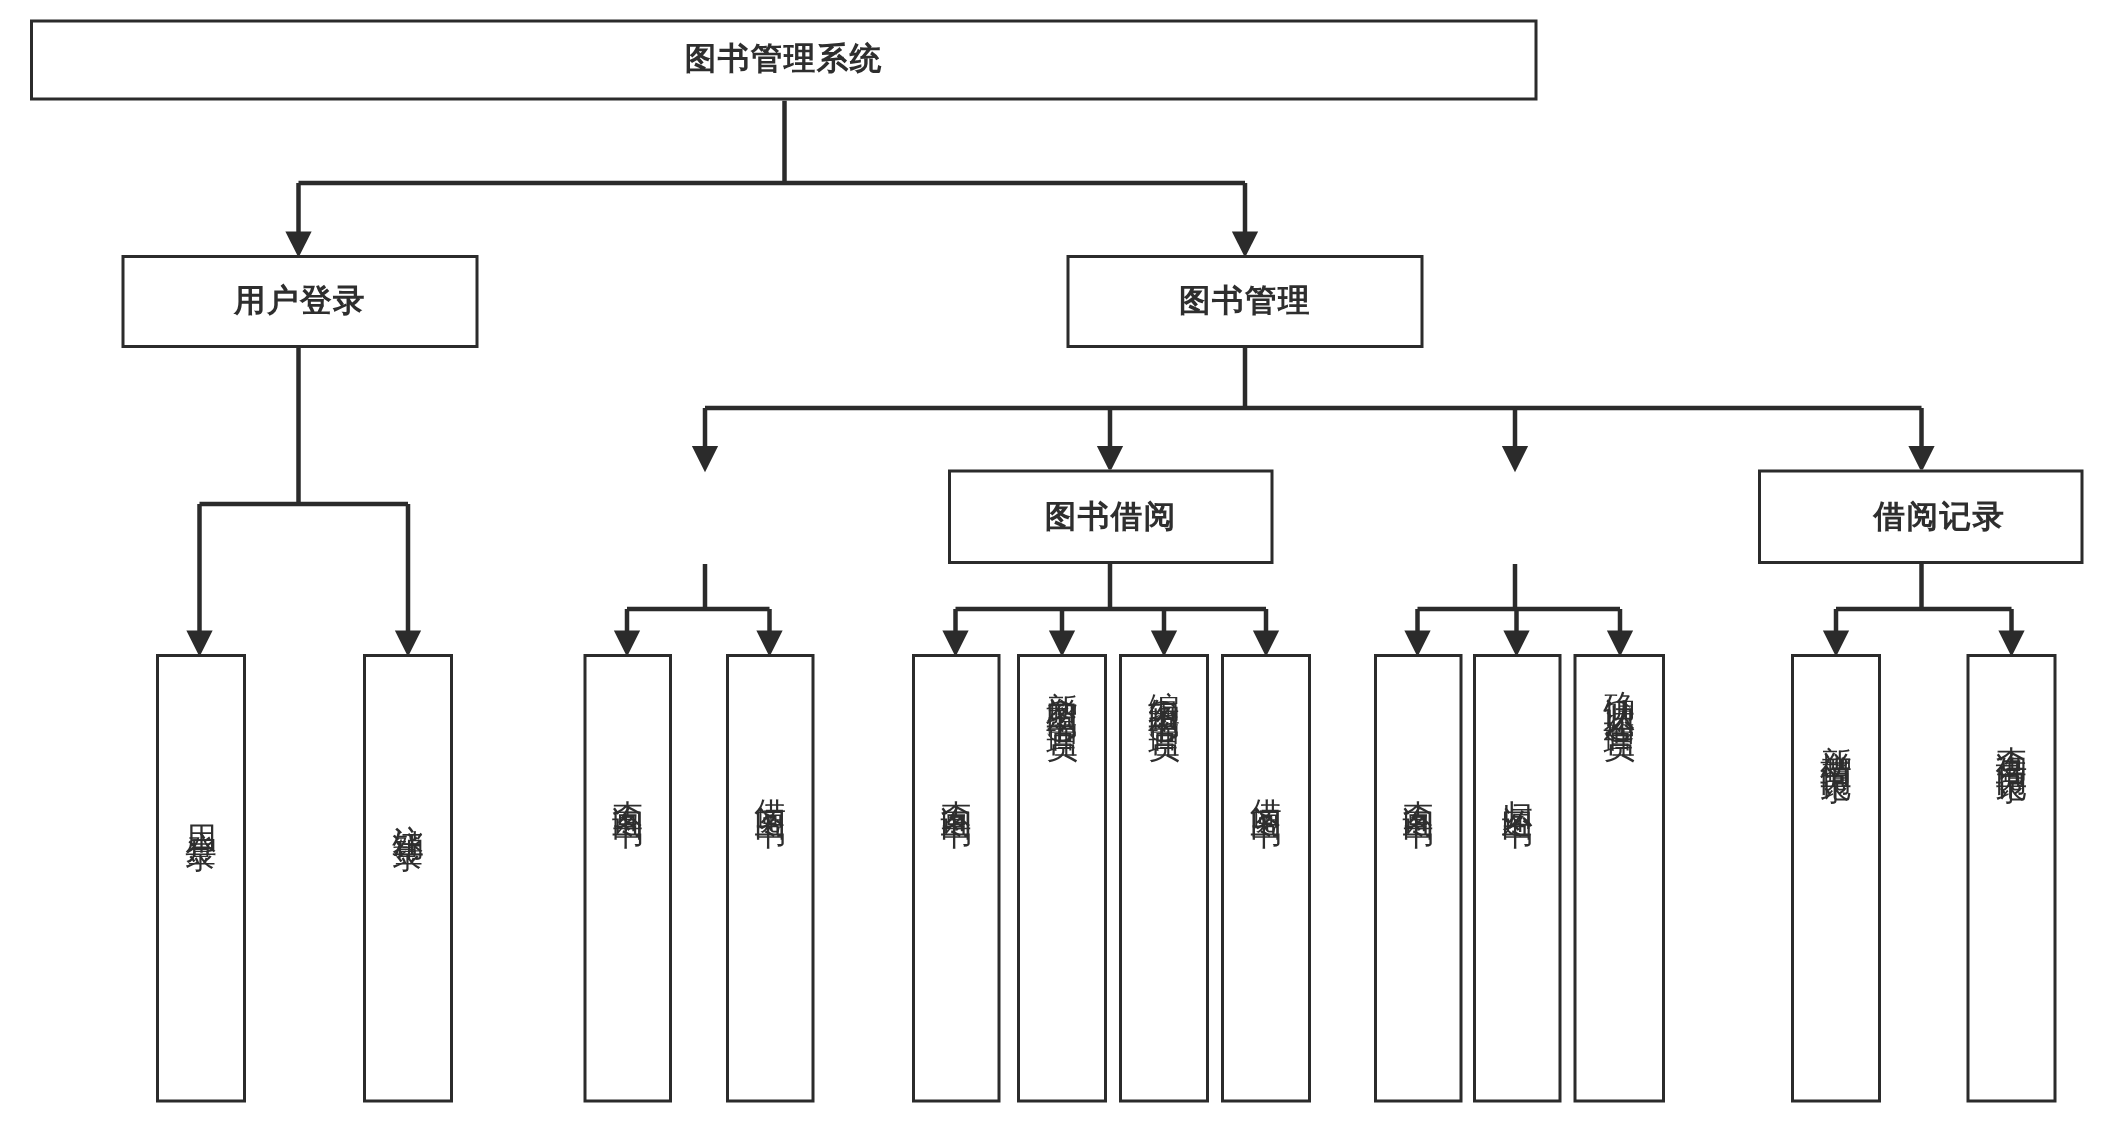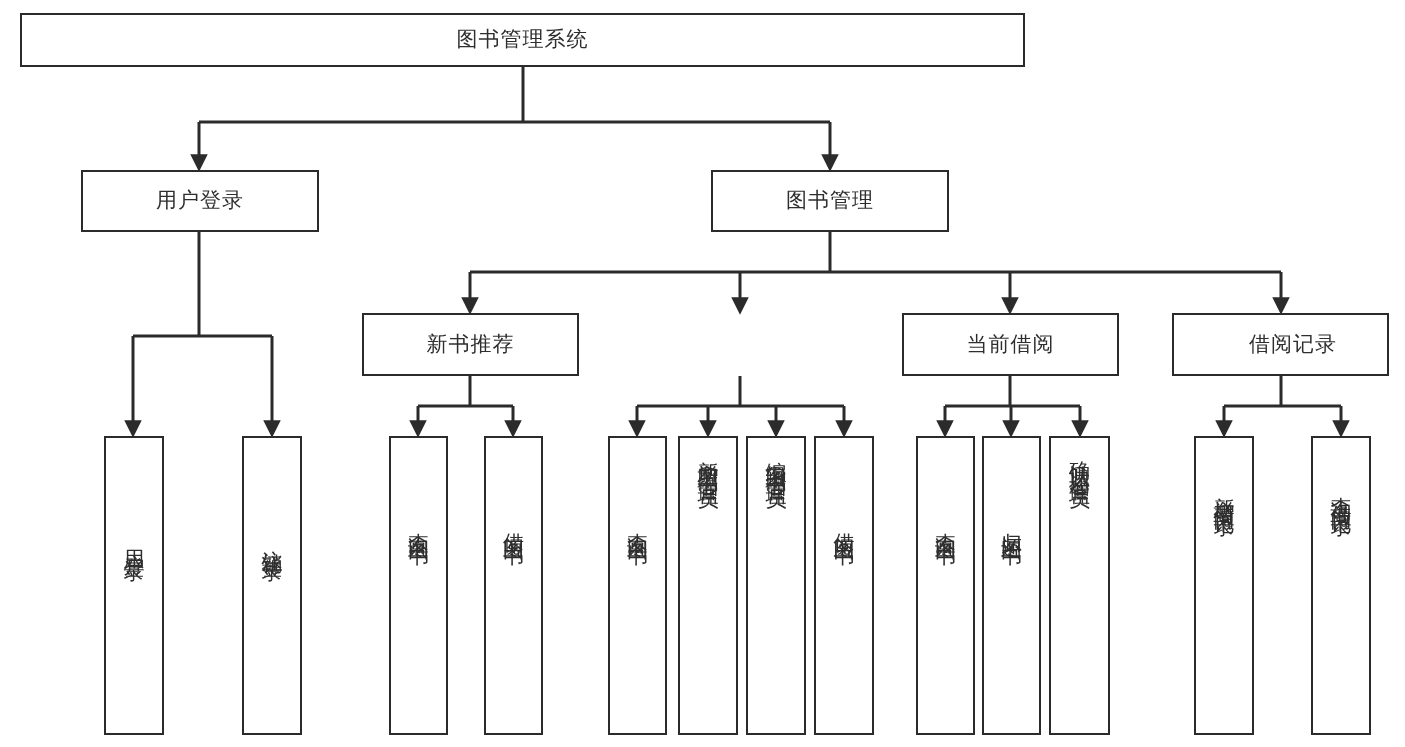--- a/index.html
+++ b/index.html
@@ -32,20 +32,21 @@
     display: flex;
     align-items: center;
     justify-content: center;
     color: #2e2e2e;
   }
   .node-h .node-label {
     font-size: 21px;
     line-height: 1.2;
     letter-spacing: 1px;
     white-space: nowrap;
+    font-weight: bold;
   }
   .node-v {
     align-items: flex-start;
     justify-content: center;
     padding-top: 0;
   }
   .node-v .node-label {
     writing-mode: vertical-rl;
     text-orientation: upright;
     font-size: 21px;
@@ -125,28 +126,25 @@
   </div>
 
   <div class="node-box node-h" style="left:81px; top:170px; width:238px; height:62px;">
     <span class="node-label">用户登录</span>
   </div>
 
   <div class="node-box node-h" style="left:711px; top:170px; width:238px; height:62px;justify-content:center;">
     <span class="node-label">图书管理</span>
   </div>
 
-  <div class="node-box node-h" style="left:362px; top:313px; width:217px; height:63px;">
-    <span class="node-label">新书推荐</span>
-  </div>
-
-
-  <div class="node-box node-h" style="left:902px; top:313px; width:217px; height:63px;">
-    <span class="node-label">当前借阅</span>
-  </div>
+
+  <div class="node-box node-h" style="left:632px; top:313px; width:217px; height:63px;">
+    <span class="node-label">图书借阅</span>
+  </div>
+
 
   <div class="node-box node-h" style="left:1172px; top:313px; width:217px; height:63px;padding-left:25px;">
     <span class="node-label">借阅记录</span>
   </div>
 
   <div class="node-box node-v" style="left:104px; top:436px; width:60px; height:299px; padding-top:95px;">
     <span class="node-label">用户登录</span>
   </div>
 
   <div class="node-box node-v" style="left:242px; top:436px; width:60px; height:299px; padding-top:95px;">

